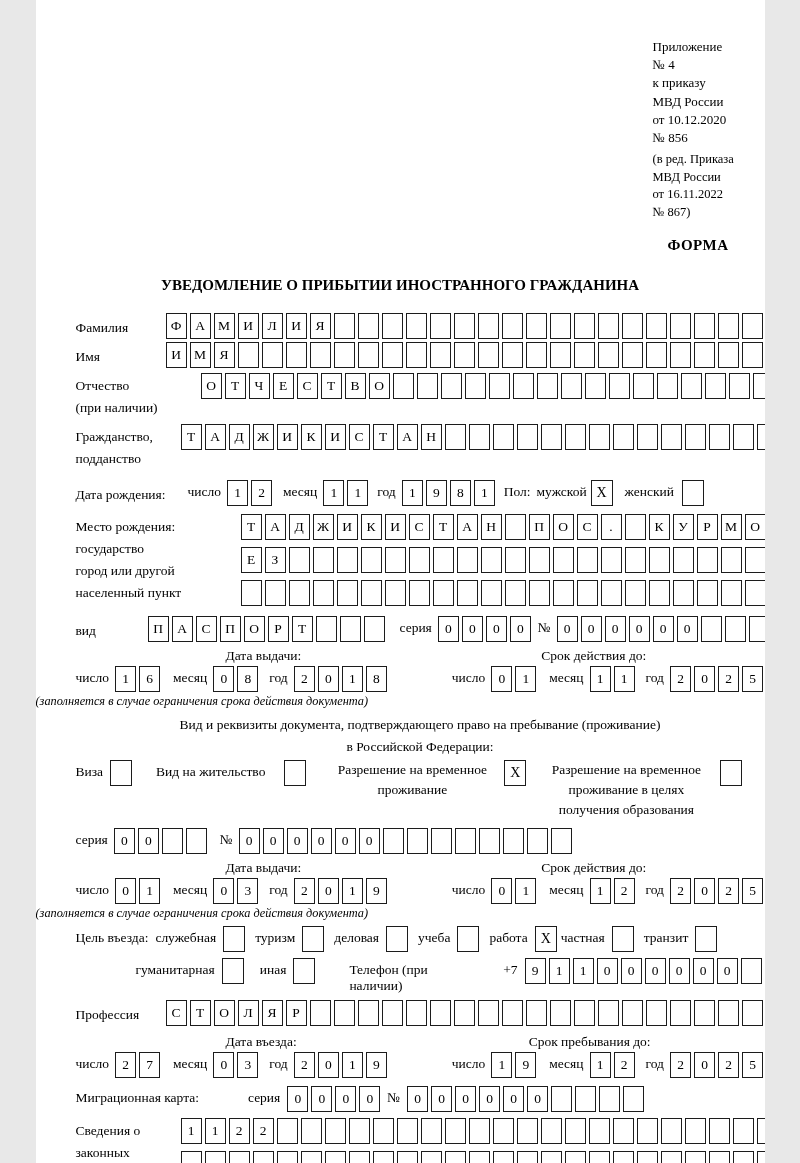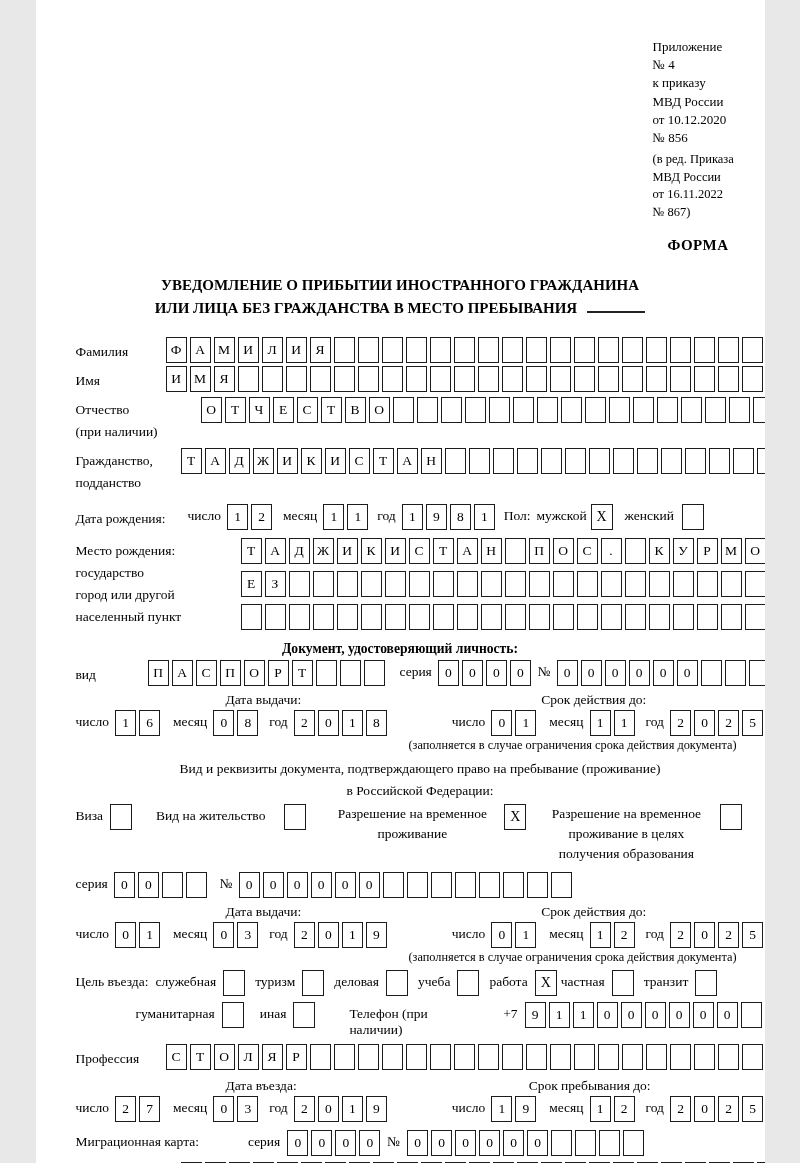--- a/index.html
+++ b/index.html
@@ -25,21 +25,21 @@
     font-size:13.5px;flex-shrink:0;background:#fff;
   }
   .cbox{
     width:22px;height:26px;box-sizing:border-box;border:1.6px solid #1c1c1c;
     display:inline-flex;align-items:center;justify-content:center;font-size:14px;flex-shrink:0;background:#fff;
   }
   .vgap>.cells{margin-bottom:7px;}
   .center-b{font-weight:bold;font-size:13.6px;text-align:center;}
   .dlab{font-size:13.5px;padding:4px 6px 0 0;}
   .dg{display:flex;}
-  .note-r{font-size:12.3px;text-align:right;padding-right:28px;}
+  .note-r{font-size:12.3px;padding-right:28px;font-style:italic;}
   .intro{font-size:13.5px;padding-left:40px;text-align:center;}
   .optlbl{font-size:13.5px;line-height:20px;text-align:center;}
   .pair{display:flex;align-items:flex-start;}
   .plbl{font-size:13.5px;padding:4px 7px 0 0;}
   .mt2{margin-top:2px}.mt3{margin-top:3px}.mt4{margin-top:4px}.mt5{margin-top:5px}
   .mt6{margin-top:6px}.mt8{margin-top:8px}.mt10{margin-top:10px}.mt16{margin-top:16px}
 </style>
 </head>
 <body>
 
@@ -51,21 +51,20 @@
     <div>от 10.12.2020 № 856</div>
   </div>
   <div class="annex2">
     <div>(в ред. Приказа МВД России</div>
     <div>от 16.11.2022 № 867)</div>
   </div>
   <div class="forma">ФОРМА</div>
 
   <div class="title">
     <div>УВЕДОМЛЕНИЕ О ПРИБЫТИИ ИНОСТРАННОГО ГРАЖДАНИНА</div>
-    <div><span>ИЛИ ЛИЦА БЕЗ ГРАЖДАНСТВА В МЕСТО ПРЕБЫВАНИЯ</span><span class="blank-line"></span></div>
   </div>
 
 
   <div class="r mt16">
     <div class="lbl w90">Фамилия</div>
     <div class="cells">
         <span class="cell">Ф</span>
         <span class="cell">А</span>
         <span class="cell">М</span>
         <span class="cell">И</span>
@@ -306,21 +305,20 @@
           <span class="cell"></span>
           <span class="cell"></span>
           <span class="cell"></span>
           <span class="cell"></span>
           <span class="cell"></span>
           <span class="cell"></span>
         </div>
     </div>
   </div>
 
-  <div class="center-b mt4">Документ, удостоверяющий личность:</div>
 
   <div class="r mt3">
     <div class="lbl w72">вид</div>
     <div class="cells">
         <span class="cell">П</span>
         <span class="cell">А</span>
         <span class="cell">С</span>
         <span class="cell">П</span>
         <span class="cell">О</span>
         <span class="cell">Р</span>

